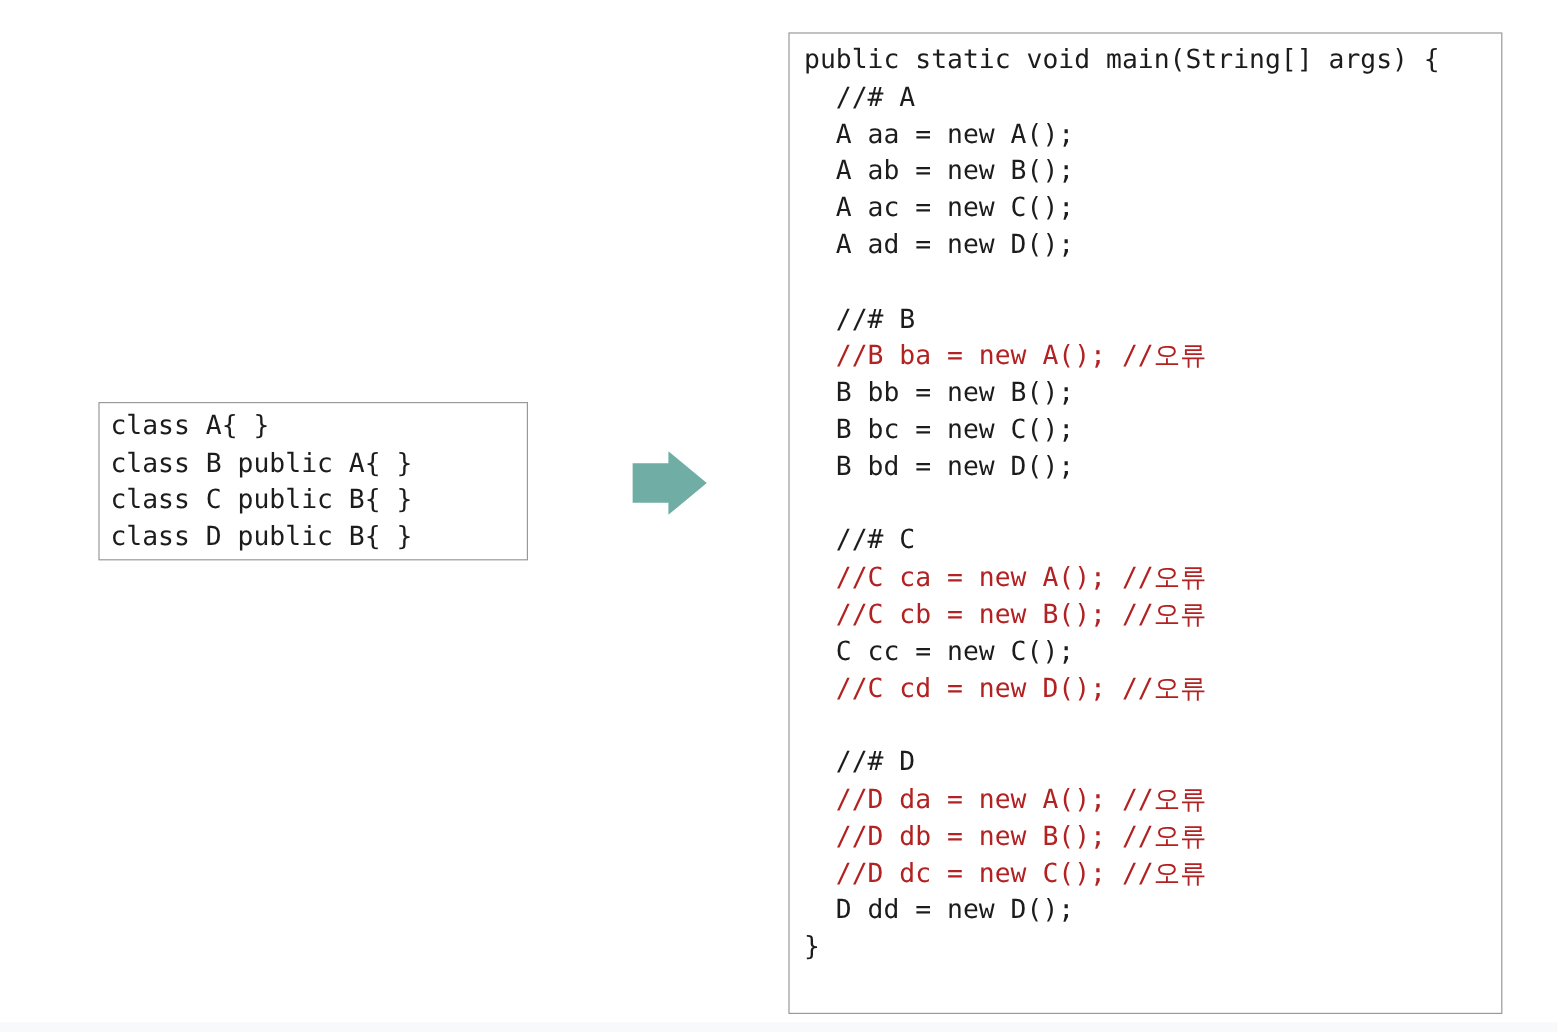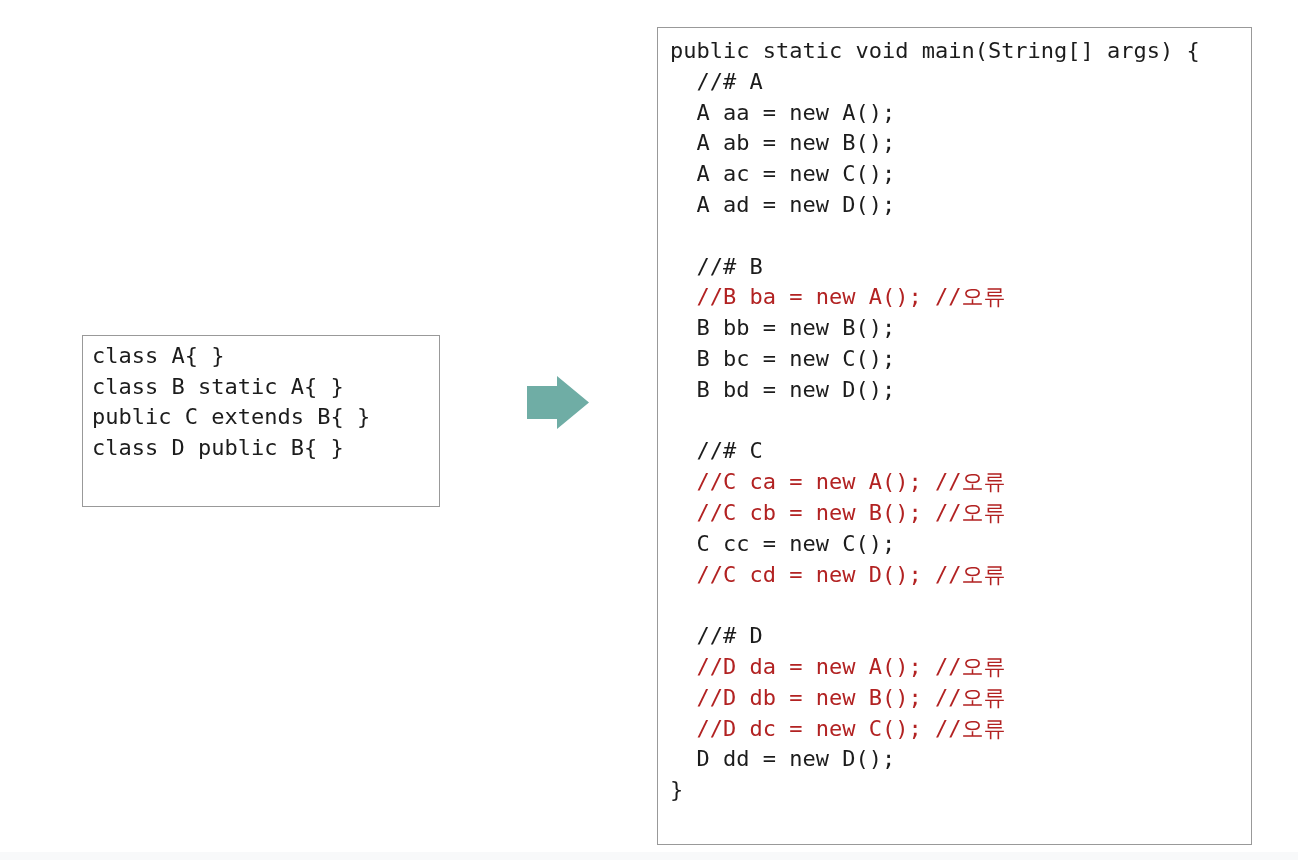--- a/index.html
+++ b/index.html
@@ -21,21 +21,21 @@
     background: var(--box-bg, #ffffff);
     border: 1px solid var(--box-border, #999999);
     color: var(--code-color, #1c1c1c);
     white-space: pre;
     overflow: hidden;
   }
   .left-box {
     left: 82px;
     top: 335px;
     width: 358px;
-    height: 172px;
+    height: 132px;
     padding: 5px 8px 5px 9px;
     font-size: 22px;
     line-height: 30.5px;
   }
   .right-box {
     left: 657px;
     top: 27px;
     width: 595px;
     height: 818px;
     padding: 8px 10px 8px 12px;
@@ -62,21 +62,21 @@
     width: 100%;
     height: 8px;
     background: var(--footer-strip, #f8f9fa);
   }
 </style>
 </head>
 <body>
 
 <div class="canvas">
 
-  <div class="code-box left-box" id="left-box"><div class="code-line">class A{ }</div><div class="code-line">class B static A{ }</div><div class="code-line">public C extends B{ }</div><div class="code-line">class D public B{ }</div></div>
+  <div class="code-box left-box" id="left-box"><div class="code-line">class A{ }</div><div class="code-line">class B public A{ }</div><div class="code-line">class C public B{ }</div><div class="code-line">class D public B{ }</div></div>
 
   <svg class="arrow" viewBox="0 0 62 53" xmlns="http://www.w3.org/2000/svg">
     <path id="arrow-shape" d="M0 10 L30 10 L30 0 L62 26.5 L30 53 L30 43 L0 43 Z" fill="#6fada5"></path>
   </svg>
 
   <div class="code-box right-box" id="right-box"><div class="code-line">public static void main(String[] args) {</div><div class="code-line">  //# A</div><div class="code-line">  A aa = new A();</div><div class="code-line">  A ab = new B();</div><div class="code-line">  A ac = new C();</div><div class="code-line">  A ad = new D();</div><div class="code-line">&nbsp;</div><div class="code-line">  //# B</div><div class="code-line error">  //B ba = new A(); //오류</div><div class="code-line">  B bb = new B();</div><div class="code-line">  B bc = new C();</div><div class="code-line">  B bd = new D();</div><div class="code-line">&nbsp;</div><div class="code-line">  //# C</div><div class="code-line error">  //C ca = new A(); //오류</div><div class="code-line error">  //C cb = new B(); //오류</div><div class="code-line">  C cc = new C();</div><div class="code-line error">  //C cd = new D(); //오류</div><div class="code-line">&nbsp;</div><div class="code-line">  //# D</div><div class="code-line error">  //D da = new A(); //오류</div><div class="code-line error">  //D db = new B(); //오류</div><div class="code-line error">  //D dc = new C(); //오류</div><div class="code-line">  D dd = new D();</div><div class="code-line">}</div></div>
 
   <div class="footer-strip"></div>
 
 </div>

